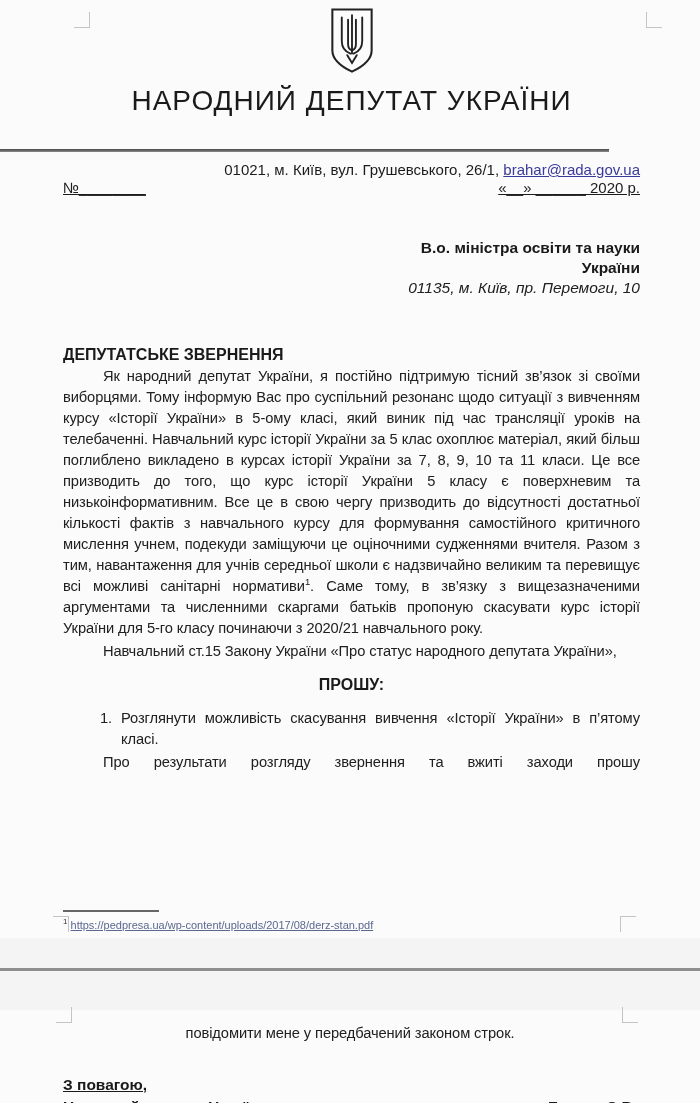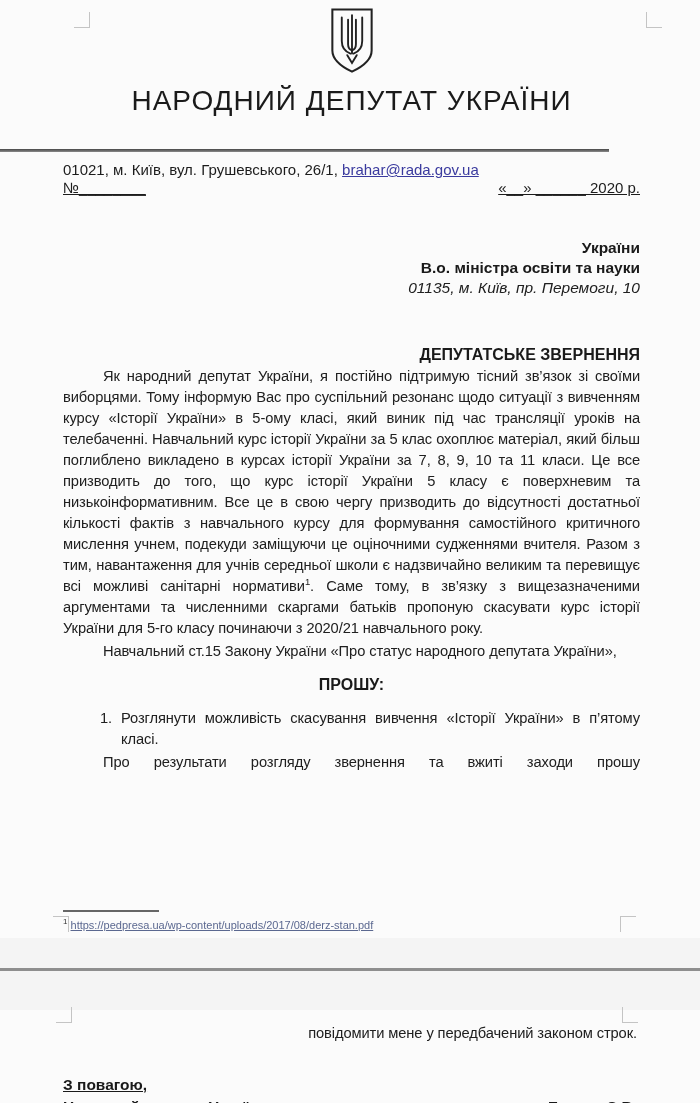--- a/index.html
+++ b/index.html
@@ -28,31 +28,31 @@
   .emblem { display: block; margin: 8px auto 0; }
   .letterhead-title {
     margin: 12px 0 0; text-align: center;
     font-size: 28px; font-weight: 400; letter-spacing: 1px;
     color: #1a1a1a; line-height: 30px;
   }
   .rule {
     position: absolute; left: -33px; width: 642px; top: 141px; height: 3px;
     background: linear-gradient(#474747, #8a8a8a); z-index: 2;
   }
-  .address-line { margin-top: 45px; text-align: left; font-size: 15px; color: #1c1c1c; }
+  .address-line { margin-top: 45px; text-align: right; font-size: 15px; color: #1c1c1c; }
   a.email { color: #3a3a9e; text-decoration: underline; cursor: pointer; }
   .ref-line { display: flex; justify-content: space-between; font-size: 15px; margin-top: 1px; color: #1c1c1c; text-decoration: underline; }
 
   
   .addressee { margin-top: 42px; text-align: right; font-size: 15.5px; line-height: 20px; }
   .b { font-weight: 700; color: #1a1a1a; }
   .addressee .i { font-style: italic; font-weight: 400; }
 
   
-  .doc-title { margin-top: 48px; text-align: right; font-size: 16px; }
+  .doc-title { margin-top: 48px; text-align: left; font-size: 16px; }
   .salutation { margin-top: 18px; text-align: center; font-size: 15.5px; }
   .para {
     margin: 2px 0 0; font-size: 14.7px; line-height: 21px;
     text-align: justify; text-indent: 40px; letter-spacing: -0.1px;
   }
   .para.first { }
   sup { font-size: 9.5px; vertical-align: super; line-height: 0; }
   .request { margin-top: 14px; text-align: center; font-size: 16px; }
   .list-item { display: flex; margin: 14px 0 0 37px; font-size: 14.7px; line-height: 21px; letter-spacing: -0.1px; }
   .list-item .num { width: 21px; flex: 0 0 auto; }
@@ -67,21 +67,21 @@
   .fn-sep { width: 96px; height: 2px; background: #666; margin-bottom: 7px; }
   .fn-line { font-size: 11px; color: #333; }
   .fn-line sup { font-size: 8px; }
   a.fn-link { color: #5b6890; text-decoration: underline; cursor: pointer; }
 
   
   .band { position: absolute; left: 0; top: 930px; width: 700px; height: 72px; background: #f4f4f4; z-index: 0; }
   .gap-line { position: absolute; left: 0; top: 960px; width: 700px; height: 3px; background: #8e8e8e; z-index: 2; }
 
   
-  .cont { padding-top: 50px; text-indent: 0; text-align: right; }
+  .cont { padding-top: 50px; text-indent: 0; text-align: center; }
   .closing { margin-top: 32px; font-size: 15.5px; text-decoration: underline; }
   .sig-row { display: flex; justify-content: space-between; margin-top: 2px; font-size: 15.5px; line-height: 21px; }
 </style>
 </head>
 <body>
 
 <div class="canvas">
   <div class="band"></div>
 
   <div class="page page1">
@@ -104,22 +104,22 @@
     <div class="rule"></div>
 
     <div class="address-line"><span>01021, м. Київ, вул. Грушевського, 26/1, </span><a class="email">brahar@rada.gov.ua</a></div>
 
     <div class="ref-line">
       <span>№________</span>
       <span>«__» ______ 2020 р.</span>
     </div>
 
     <div class="addressee">
+      <div class="b">В.о. міністра освіти та науки</div>
       <div class="b">України</div>
-      <div class="b">В.о. міністра освіти та науки</div>
       <div class="i">01135, м. Київ, пр. Перемоги, 10</div>
     </div>
 
     <div class="doc-title b">ДЕПУТАТСЬКЕ ЗВЕРНЕННЯ</div>
 
     <p class="para first"><span>Як народний депутат України, я постійно підтримую тісний зв’язок зі своїми виборцями. Тому інформую Вас про суспільний резонанс щодо ситуації з вивченням курсу «Історії України» в 5-ому класі, який виник під час трансляції уроків на телебаченні. Навчальний курс історії України за 5 клас охоплює матеріал, який більш поглиблено викладено в курсах історії України за 7, 8, 9, 10 та 11 класи. Це все призводить до того, що курс історії України 5 класу є поверхневим та низькоінформативним. Все це в свою чергу призводить до відсутності достатньої кількості фактів з навчального курсу для формування самостійного критичного мислення учнем, подекуди заміщуючи це оціночними судженнями вчителя. Разом з тим, навантаження для учнів середньої школи є надзвичайно великим та перевищує всі можливі санітарні нормативи</span><sup>1</sup><span>. Саме тому, в зв’язку з вищезазначеними аргументами та численними скаргами батьків пропоную скасувати курс історії України для 5-го класу починаючи з 2020/21 навчального року.</span></p>
 
     <p class="para">Навчальний ст.15 Закону України «Про статус народного депутата України»,</p>
 
     <div class="request b">ПРОШУ:</div>

